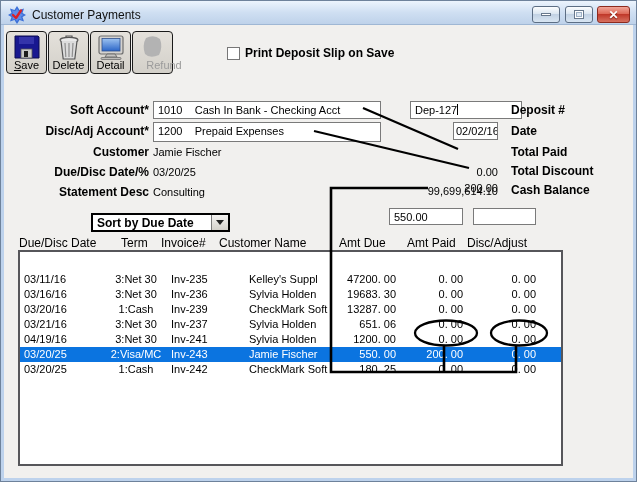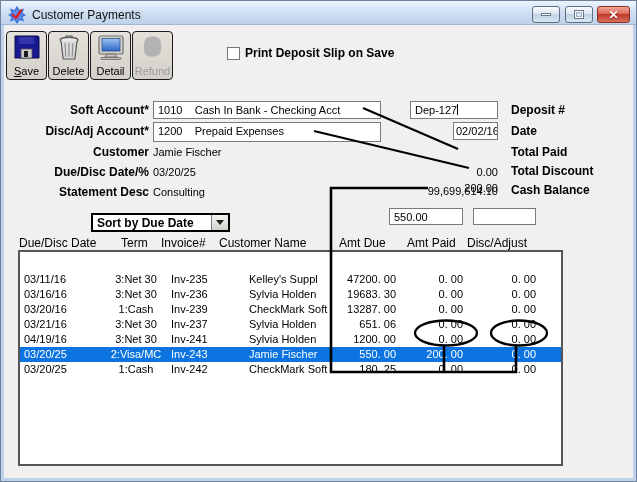--- a/index.html
+++ b/index.html
@@ -31,28 +31,28 @@
   .btn-close {
     left:596px; width:33px; border-color:#8d2a1e;
     background:linear-gradient(#f1a598,#dd6a58 45%,#c0392a 50%,#d7715f);
   }
   .glyph-min { width:10px; height:3px; background:#fff; border:1px solid #67788c; }
   .glyph-max { width:10px; height:9px; border:1px solid #67788c; background:#fff; position:relative; }
   .glyph-max::after { content:""; position:absolute; inset:1px; border:1px solid #9db0c4; background:#dfe9f3; }
   .glyph-close { color:#fff; font-size:12px; font-weight:bold; text-shadow:0 1px 1px #7a1b10; line-height:1; }
   
   .toolbtn {
-    position:absolute; top:30px; width:41px; height:49px;
+    position:absolute; top:30px; width:41px; height:43px;
     background:linear-gradient(#e4e1db,#d3d0c9); border:1px solid #1a1a1a; border-radius:4px;
     display:flex; flex-direction:column; align-items:center; justify-content:flex-end;
     padding-bottom:1px; z-index:3;
   }
   .toolbtn .ticon { position:absolute; top:2px; left:50%; transform:translateX(-50%); }
   .toolbtn .tlabel { font-size:11px; color:#000; line-height:13px; }
-  .toolbtn.disabled .tlabel { color:#9b9b9b; }
+  .toolbtn.disabled .tlabel { color:#9b9b9b;padding-left:23px; }
   .checkbox {
     position:absolute; left:226px; top:46px; width:13px; height:13px;
     background:#fff; border:1px solid #777; z-index:3;
   }
   .checkbox-label { position:absolute; left:244px; top:45px; font-size:12px; font-weight:bold; z-index:3; }
   
   .flabel { position:absolute; left:0; width:148px; text-align:right;
             font-size:12px; font-weight:bold; color:#000; z-index:3; }
   .fvalue { position:absolute; font-size:11px; color:#000; white-space:pre; z-index:3; }
   .tbox {
@@ -162,21 +162,21 @@
   <span class="flabel" style="top:144px;">Customer</span>
   <span class="flabel" style="top:164px;">Due/Disc Date/%</span>
   <span class="flabel" style="top:184px;">Statement Desc</span>
 
   <div class="tbox" style="left:152px; top:100px; width:228px; height:18px;">1010    Cash In Bank - Checking Acct</div>
   <div class="tbox" style="left:152px; top:121px; width:228px; height:20px;">1200    Prepaid Expenses</div>
   <span class="fvalue" style="left:152px; top:145px;">Jamie Fischer</span>
   <span class="fvalue" style="left:152px; top:165px;">03/20/25</span>
   <span class="fvalue" style="left:152px; top:185px;">Consulting</span>
 
-  <div class="tbox" style="left:409px; top:100px; width:88px; height:18px;"><span>Dep-127</span><span class="caret"></span></div>
+  <div class="tbox" style="left:409px; top:100px; width:112px; height:18px;"><span>Dep-127</span><span class="caret"></span></div>
   <div class="tbox" style="left:452px; top:121px; width:45px; height:18px; padding:2px 2px;">02/02/16</div>
   <span class="svalue" style="top:146px;margin-top:35px;">200.00</span>
   <span class="svalue" style="top:165px;">0.00</span>
   <span class="svalue" style="top:184px;">99,699,614.10</span>
   <span class="slabel" style="top:102px;">Deposit #</span>
   <span class="slabel" style="top:123px;">Date</span>
   <span class="slabel" style="top:144px;">Total Paid</span>
   <span class="slabel" style="top:163px;">Total Discount</span>
   <span class="slabel" style="top:170px;margin-top:12px;">Cash Balance</span>
 

